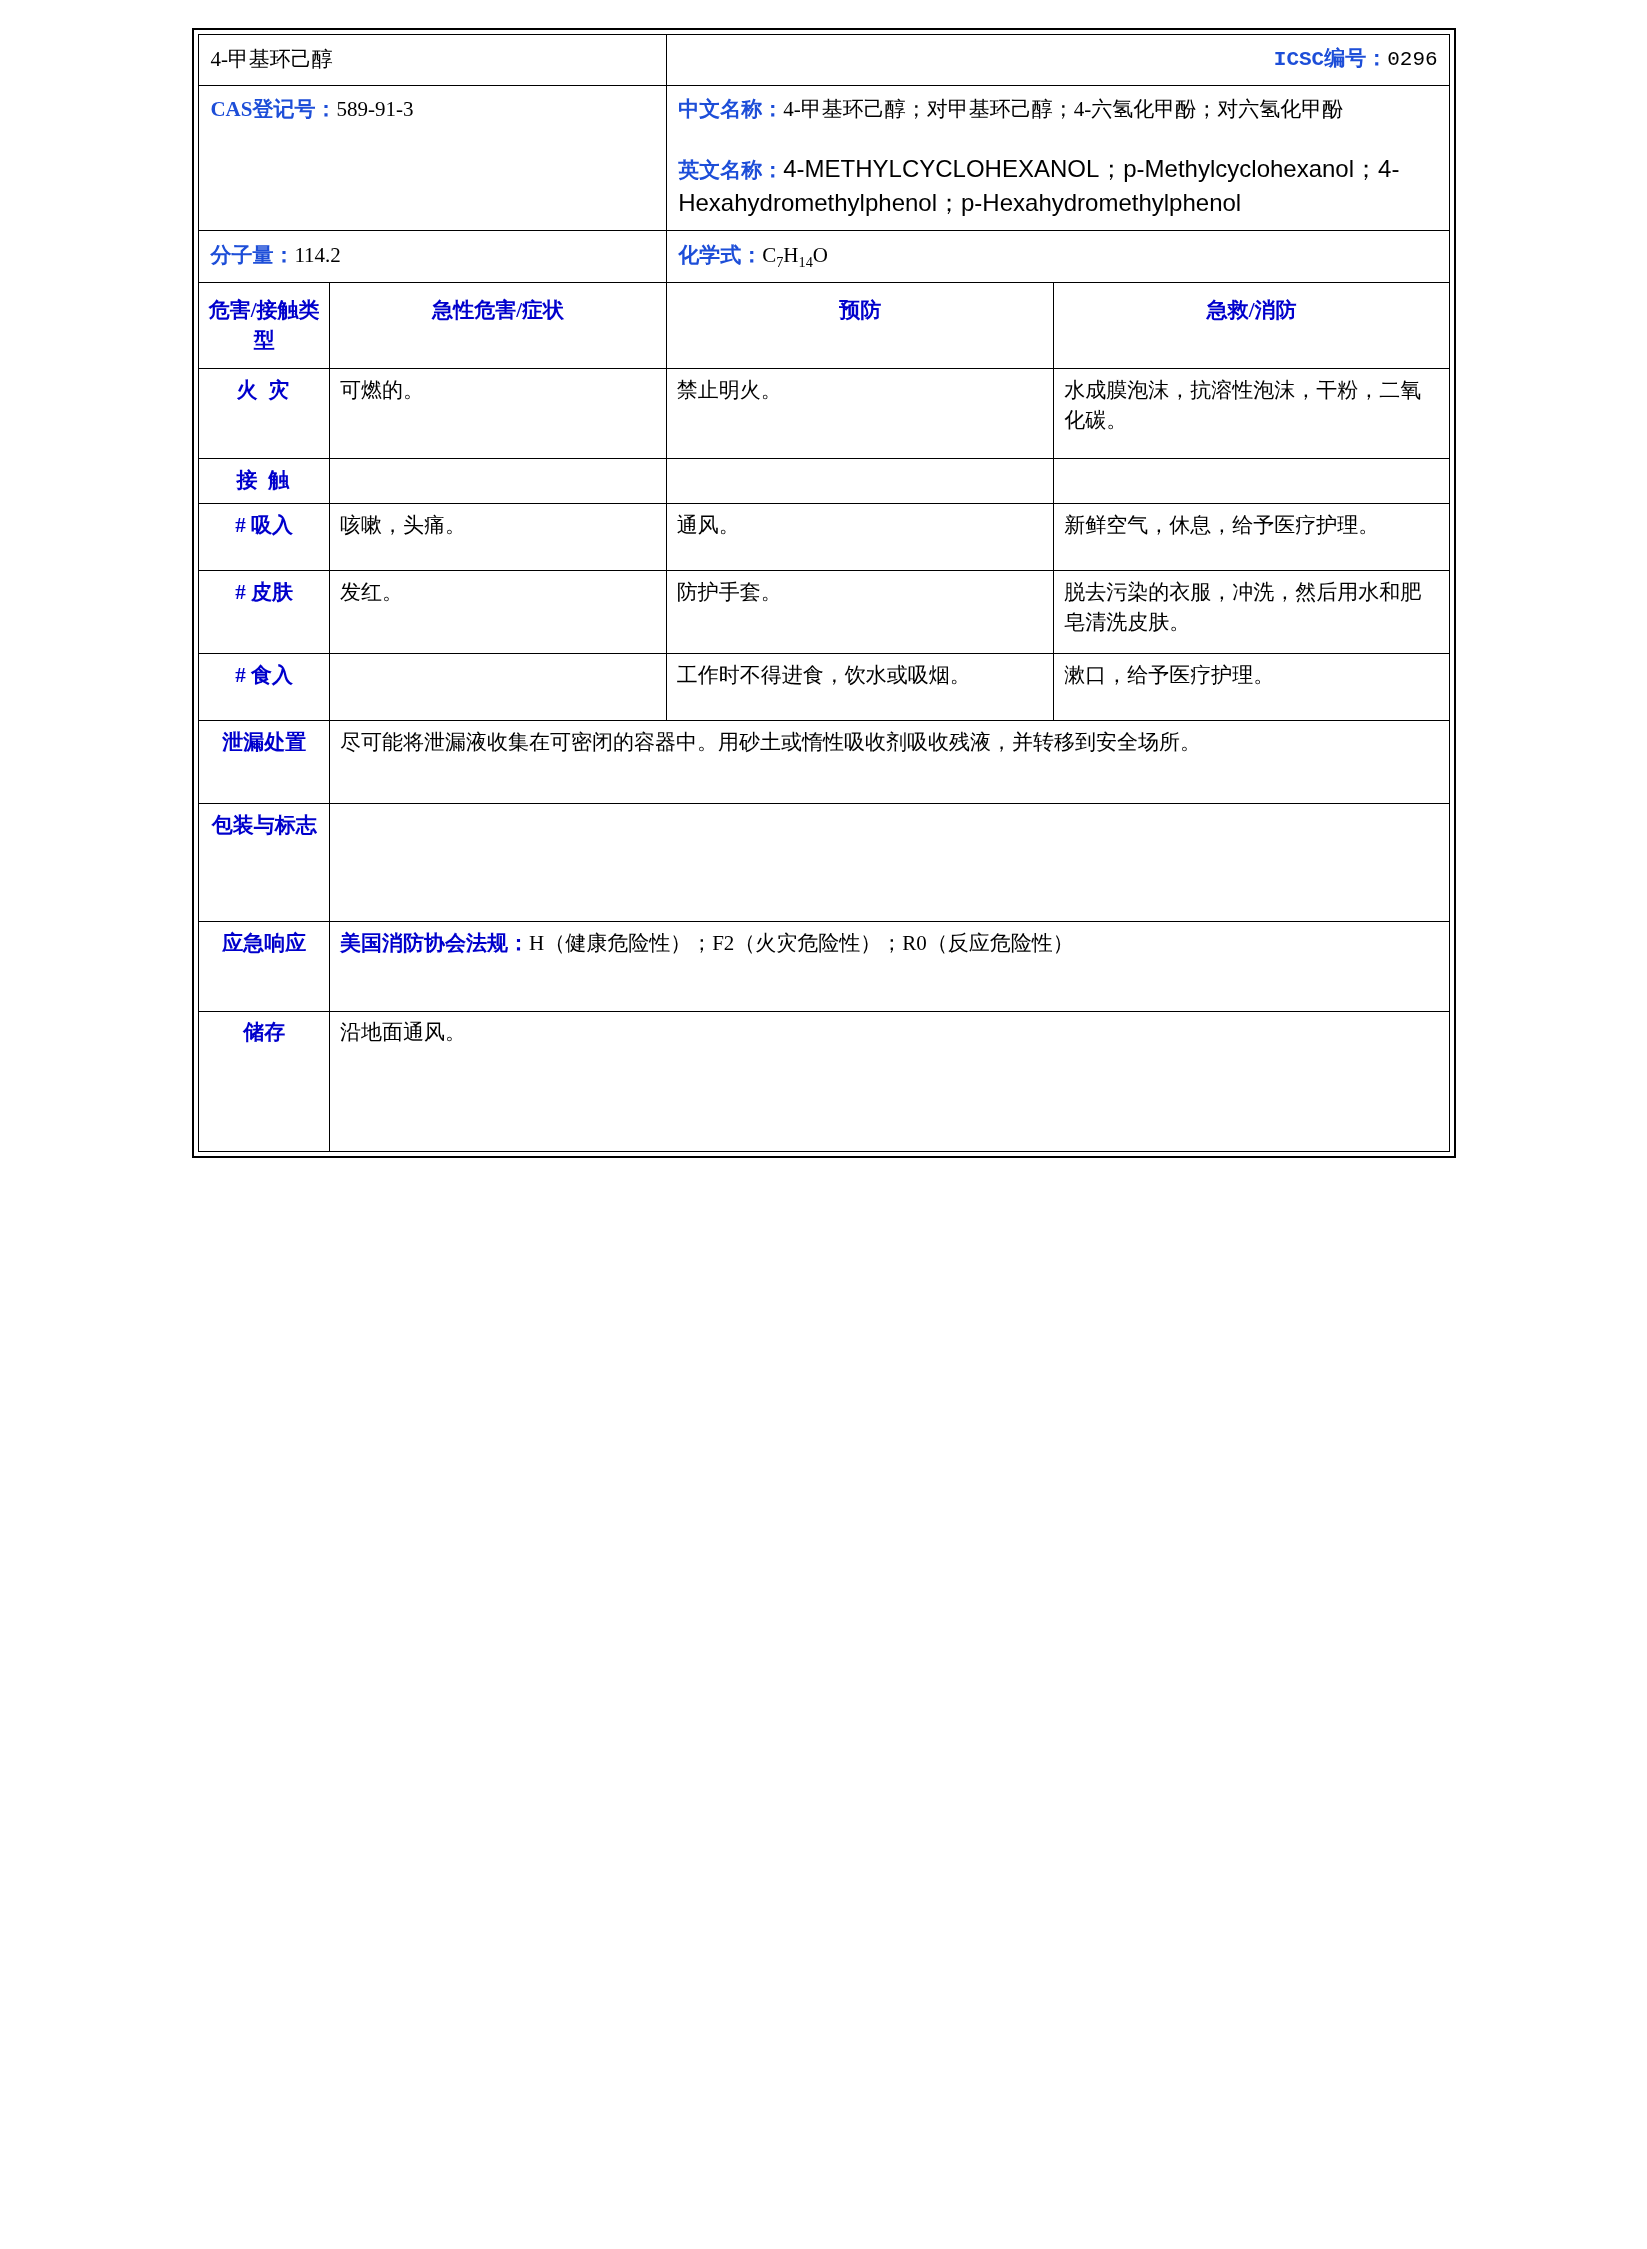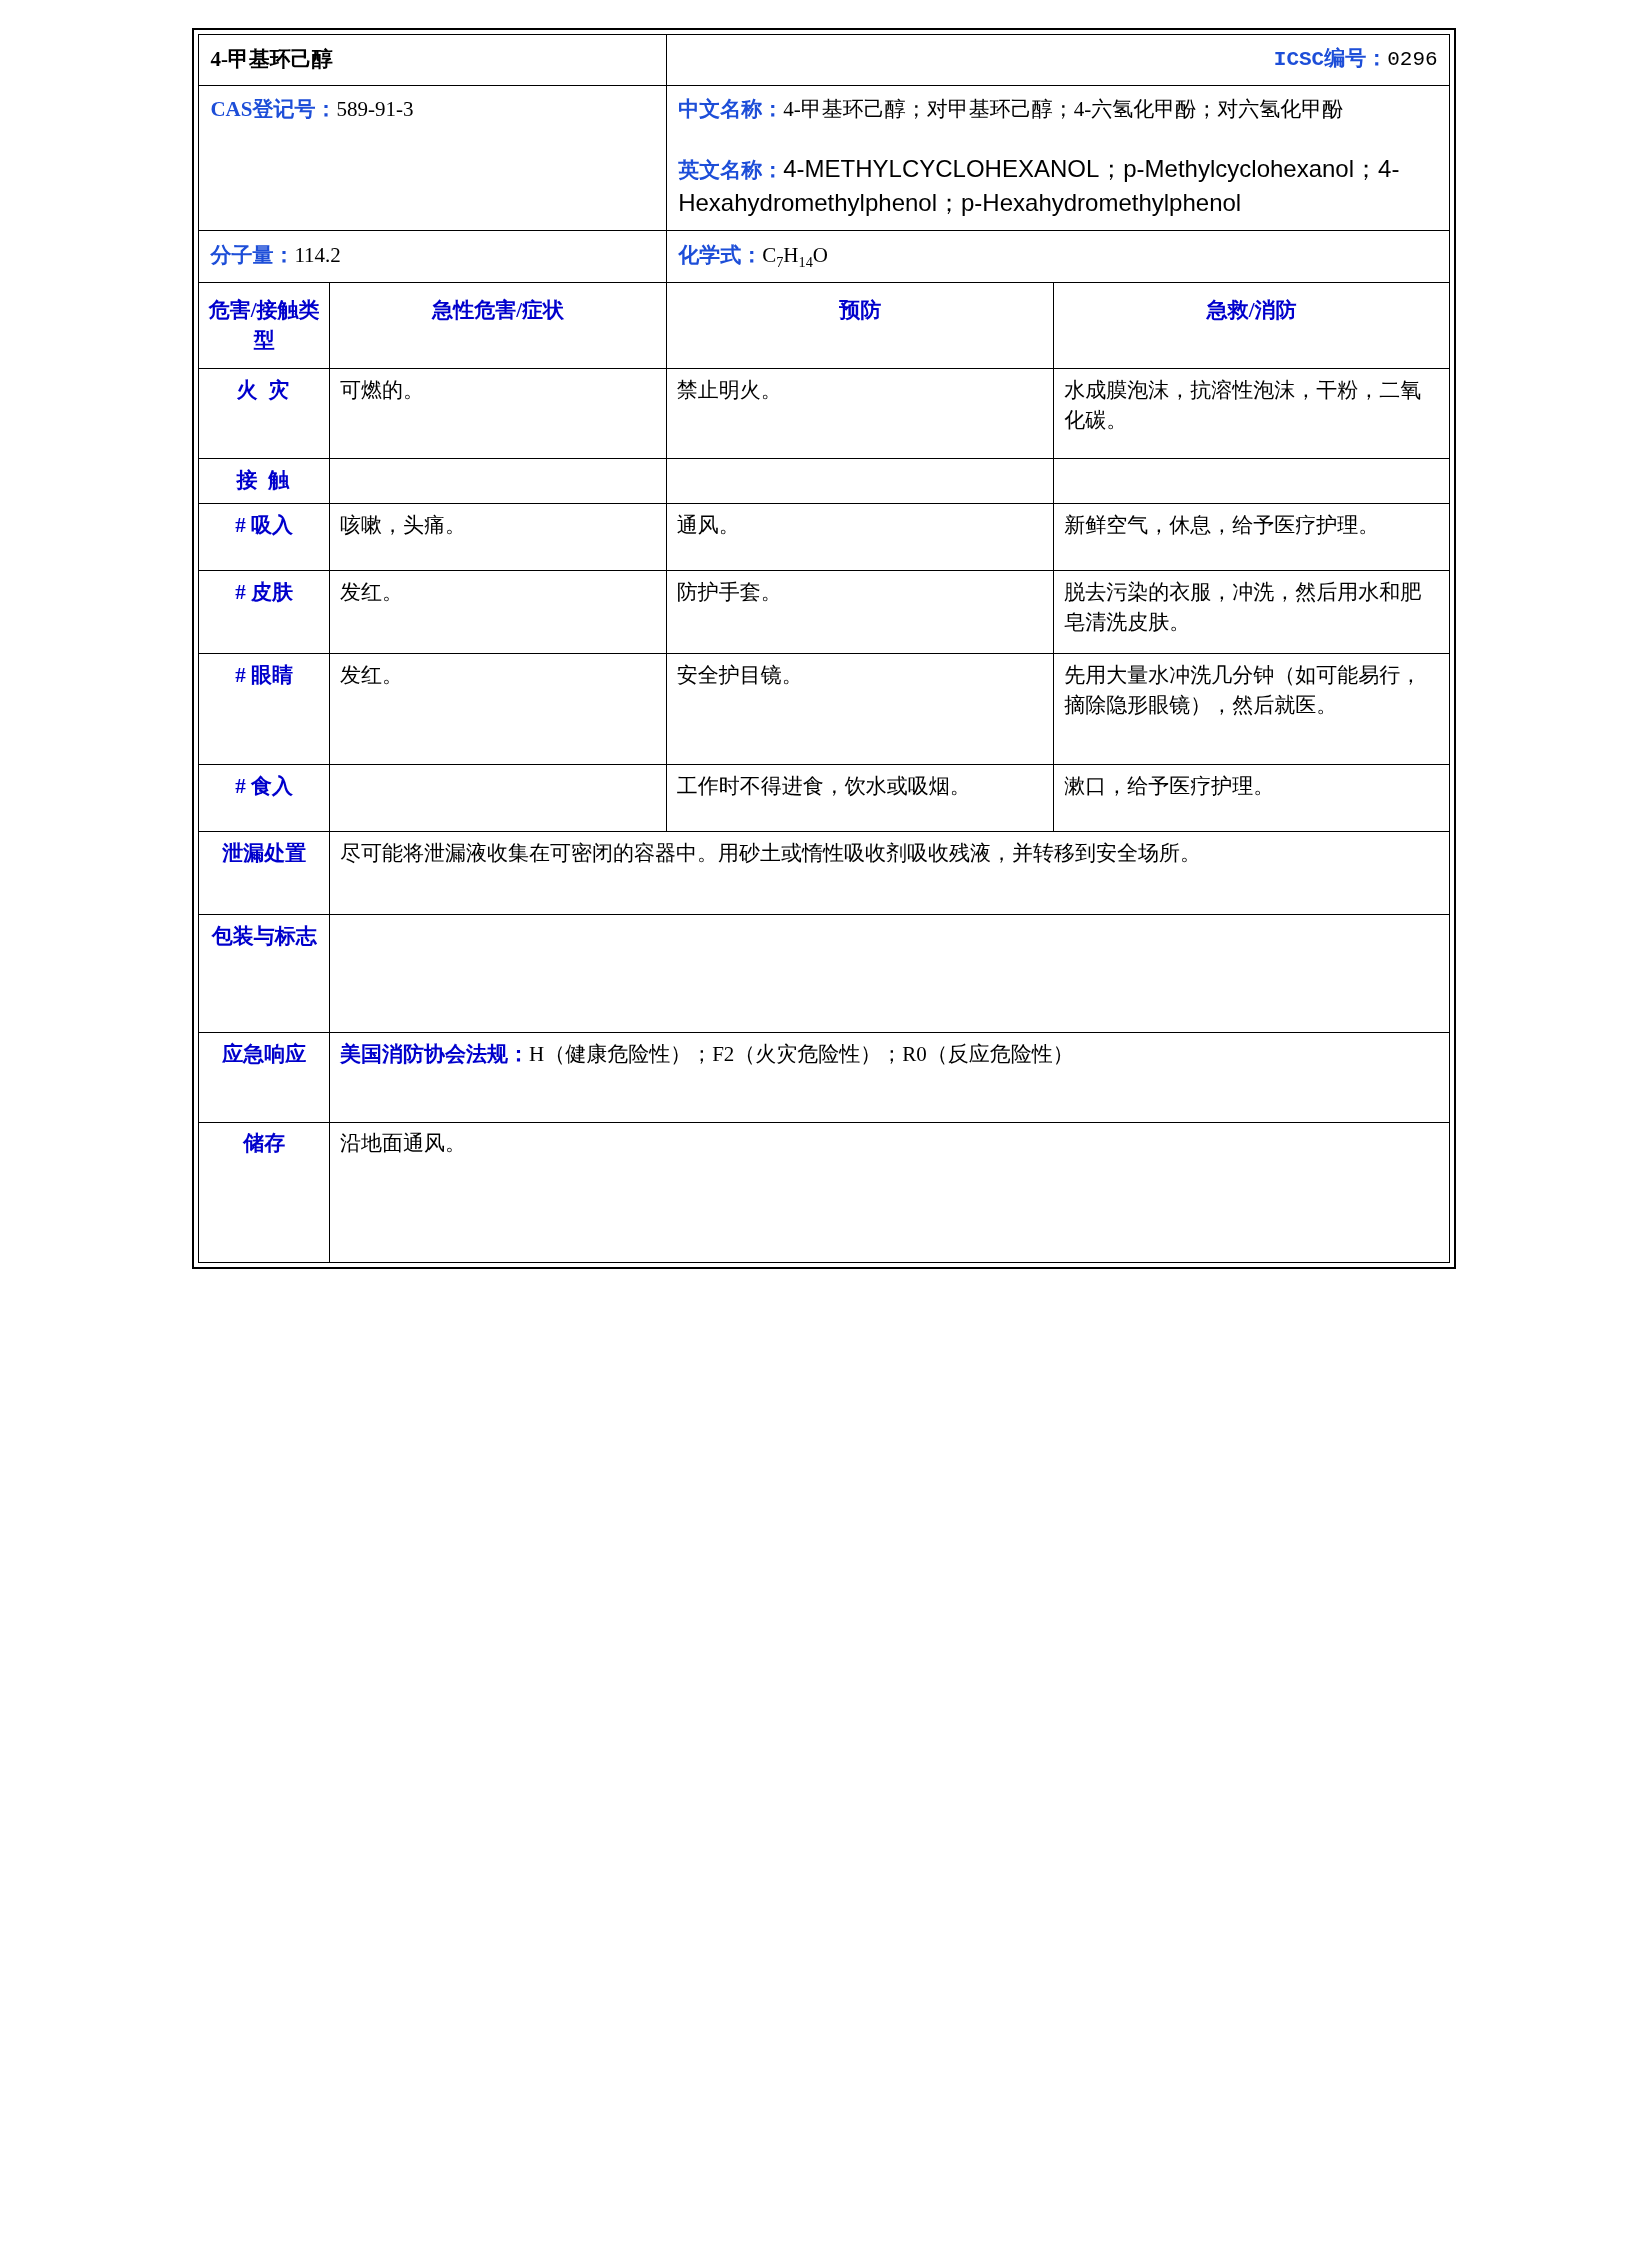--- a/index.html
+++ b/index.html
@@ -46,21 +46,20 @@
     font-size: 21px;
     line-height: 1.42;
   }
   .label-blue {
     color: #1d4ed8;
     font-weight: bold;
   }
   .hdr-name {
     font-size: 22.5px;
     padding: 9.8px 11.2px !important;
-    font-weight: bold;
   }
   .hdr-icsc {
     text-align: right;
     font-size: 22.5px;
     font-family: "Liberation Mono", "DejaVu Sans Mono", monospace;
     padding: 9.8px 11.2px !important;
   }
   .hdr-icsc .label-blue {
     font-family: "Liberation Mono", "DejaVu Sans Mono", monospace;
   }
@@ -188,26 +187,20 @@
         <td class="cellbody">新鲜空气，休息，给予医疗护理。</td>
       </tr>
 
       <tr class="h-skin">
         <td class="rowlabel small"># 皮肤</td>
         <td class="cellbody">发红。</td>
         <td class="cellbody">防护手套。</td>
         <td class="cellbody">脱去污染的衣服，冲洗，然后用水和肥皂清洗皮肤。</td>
       </tr>
 
-      <tr class="h-eye">
-        <td class="rowlabel small"># 眼睛</td>
-        <td class="cellbody">发红。</td>
-        <td class="cellbody">安全护目镜。</td>
-        <td class="cellbody">先用大量水冲洗几分钟（如可能易行，摘除隐形眼镜），然后就医。</td>
-      </tr>
 
       <tr class="h-ing">
         <td class="rowlabel small"># 食入</td>
         <td class="cellbody"></td>
         <td class="cellbody">工作时不得进食，饮水或吸烟。</td>
         <td class="cellbody">漱口，给予医疗护理。</td>
       </tr>
 
       <tr class="h-spill">
         <td class="rowlabel small">泄漏处置</td>

